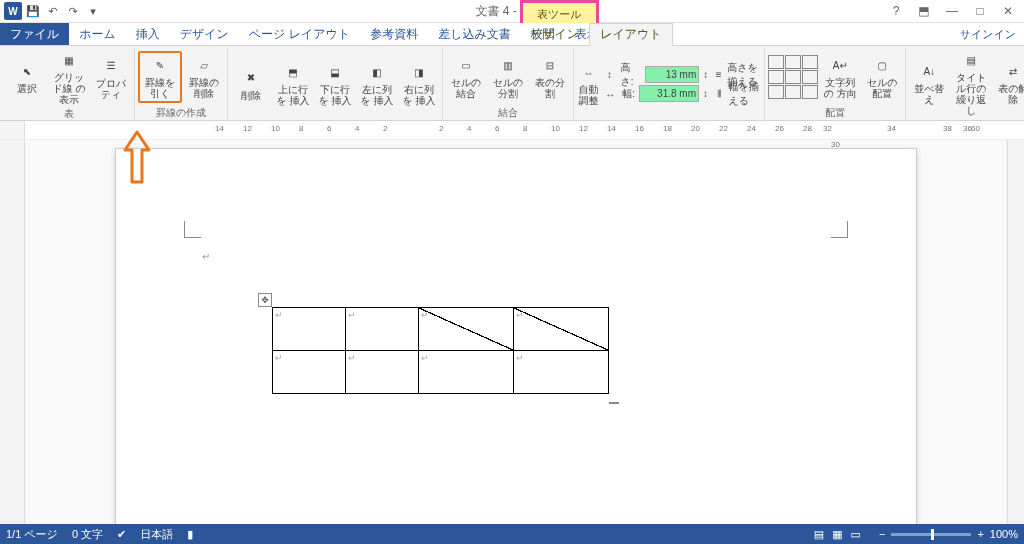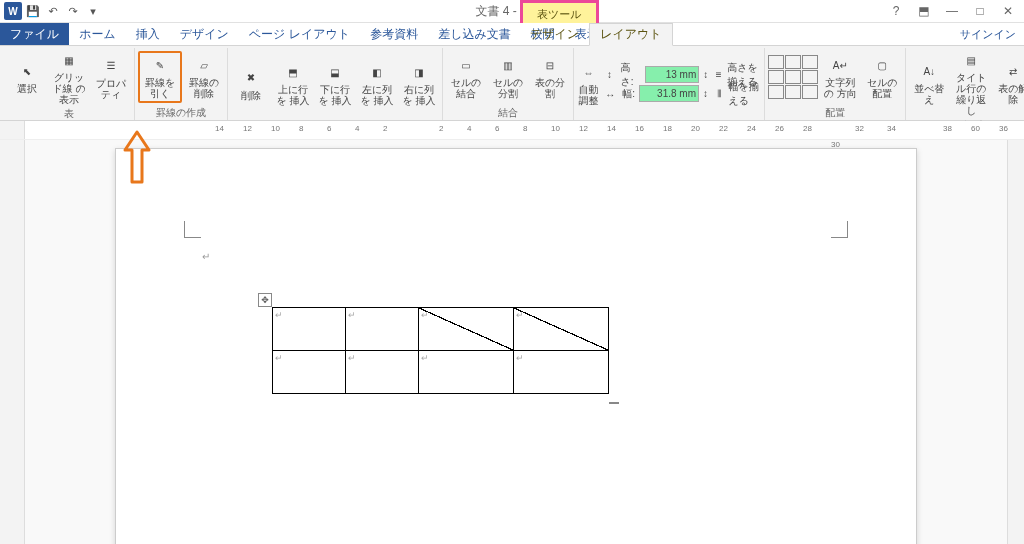--- a/index.html
+++ b/index.html
@@ -295,23 +295,23 @@
         <span style="left: 554px;">12</span>
         <span style="left: 582px;">14</span>
         <span style="left: 610px;">16</span>
         <span style="left: 638px;">18</span>
         <span style="left: 666px;">20</span>
         <span style="left: 694px;">22</span>
         <span style="left: 722px;">24</span>
         <span style="left: 750px;">26</span>
         <span style="left: 778px;">28</span>
         <span style="left: 806px; margin-top: 16px;">30</span>
-        <span style="left: 798px; margin-left: 32px;">32</span>
+        <span style="left: 798px;">32</span>
         <span style="left: 862px;">34</span>
-        <span style="left: 926px; padding-left: 48px;">36</span>
+        <span style="left: 890px; padding-left: 48px;">36</span>
         <span style="left: 918px;">38</span>
         <span style="left: 946px;">60</span>
       </div>
   </div>
 
   <div class="docarea">
     <div class="vruler"></div>
     <div class="scrollwrap">
       <div class="page">
         <div class="cropL"></div>
@@ -341,14 +341,29 @@
     </div>
     <div class="vscroll"></div>
   </div>
 
   <div class="arrow">
     <svg viewBox="0 0 28 56">
         <path d="M14 2 L26 20 L19 20 L19 52 L9 52 L9 20 L2 20 Z" fill="none" stroke="#e8771b" stroke-width="3" stroke-linejoin="round"></path>
       </svg>
   </div>
 
+  <div class="status">
+    <span>1/1 ページ</span>
+    <span>0 文字</span>
+    <span>✔</span>
+    <span>日本語</span>
+    <span>▮</span>
+    <div class="sp"></div>
+    <div class="viewbtns"><span>▤</span><span>▦</span><span>▭</span></div>
+    <div class="zoom">
+      <span>−</span>
+      <div class="zslider"></div>
+      <span>+</span>
+      <span>100%</span>
+    </div>
+  </div>
 
 </div>
 
 </body></html>

